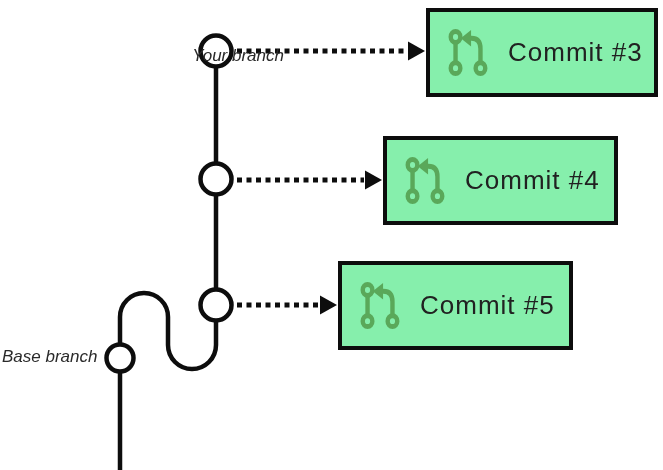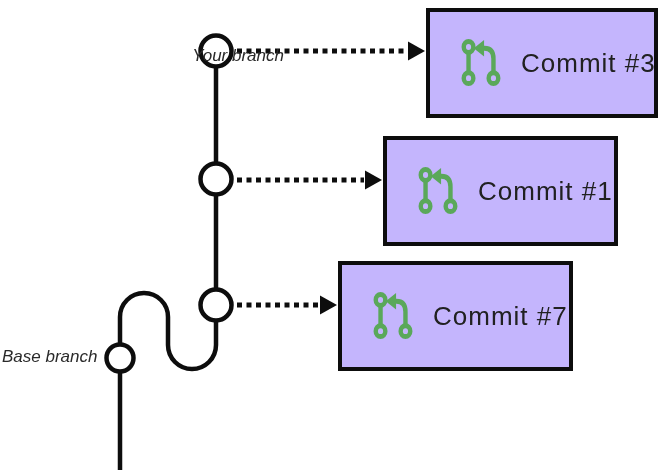--- a/index.html
+++ b/index.html
@@ -45,26 +45,26 @@
     color:#2a2a2a;
     line-height:20px;
     white-space:nowrap;
   }
   .label-your{left:150px;top:4px;width:134px;text-align:right;margin-top:42px;}
   .label-base{left:2px;top:347px;width:96px;text-align:left;}
 
   .commit-box{
     position:absolute;
     box-sizing:border-box;
-    height:110px;
+    height:89px;
     border:4px solid var(--stroke_black,#0d0d0d);
-    background:#c4b5fd;
+    background:#86efac;
     display:flex;
     align-items:center;
-    padding-left:28px;
+    padding-left:15px;
     gap:17px;
   }
   .box-3{left:426px;top:8px;width:232px;}
   .box-2{left:383px;top:136px;width:235px;}
   .box-1{left:338px;top:261px;width:235px;}
 
   .commit-label{
     font-size:26px;
     letter-spacing:1px;
     color:var(--text_dark,#212121);
@@ -124,28 +124,28 @@
 
   <div class="commit-box box-2">
     <svg class="git-icon" width="46" height="52" viewBox="0 0 24 24" preserveAspectRatio="none">
       <circle class="gi-stroke" cx="5.5" cy="4.6" r="2.5"></circle>
       <line class="gi-stroke" x1="5.5" y1="7.3" x2="5.5" y2="16.3"></line>
       <circle class="gi-stroke" cx="5.5" cy="19" r="2.5"></circle>
       <circle class="gi-stroke" cx="18.5" cy="19" r="2.5"></circle>
       <path class="gi-stroke" d="M18.5 16.3 V10 Q18.5 5.2 13.8 5.2 H13"></path>
       <polygon class="gi-fill" points="13.6,1.4 13.6,9 8.2,5.2"></polygon>
     </svg>
-    <span class="commit-label">Commit #1</span>
+    <span class="commit-label">Commit #4</span>
   </div>
 
   <div class="commit-box box-1">
     <svg class="git-icon" width="46" height="52" viewBox="0 0 24 24" preserveAspectRatio="none">
       <circle class="gi-stroke" cx="5.5" cy="4.6" r="2.5"></circle>
       <line class="gi-stroke" x1="5.5" y1="7.3" x2="5.5" y2="16.3"></line>
       <circle class="gi-stroke" cx="5.5" cy="19" r="2.5"></circle>
       <circle class="gi-stroke" cx="18.5" cy="19" r="2.5"></circle>
       <path class="gi-stroke" d="M18.5 16.3 V10 Q18.5 5.2 13.8 5.2 H13"></path>
       <polygon class="gi-fill" points="13.6,1.4 13.6,9 8.2,5.2"></polygon>
     </svg>
-    <span class="commit-label">Commit #7</span>
+    <span class="commit-label">Commit #5</span>
   </div>
 
 </div>
 
 </body></html>

